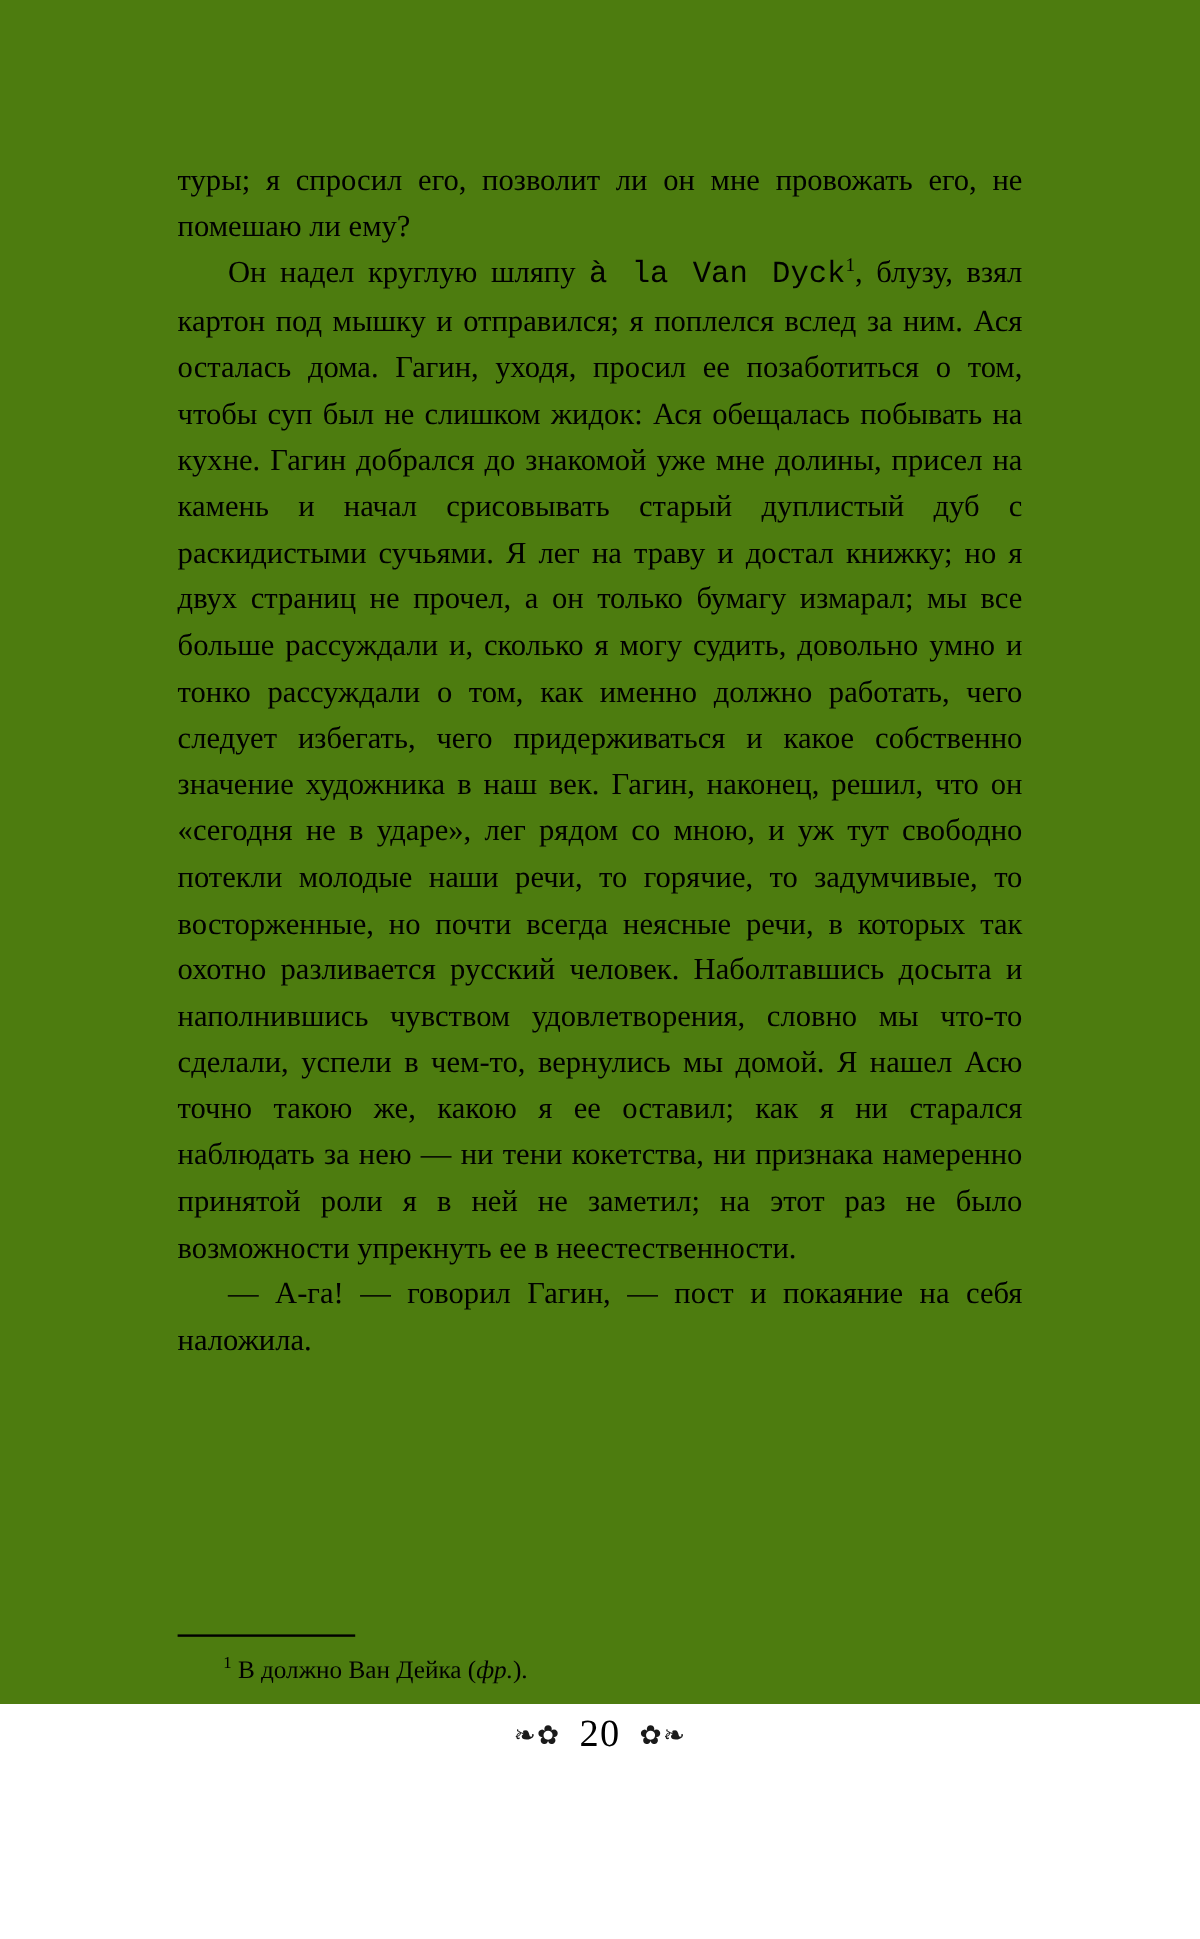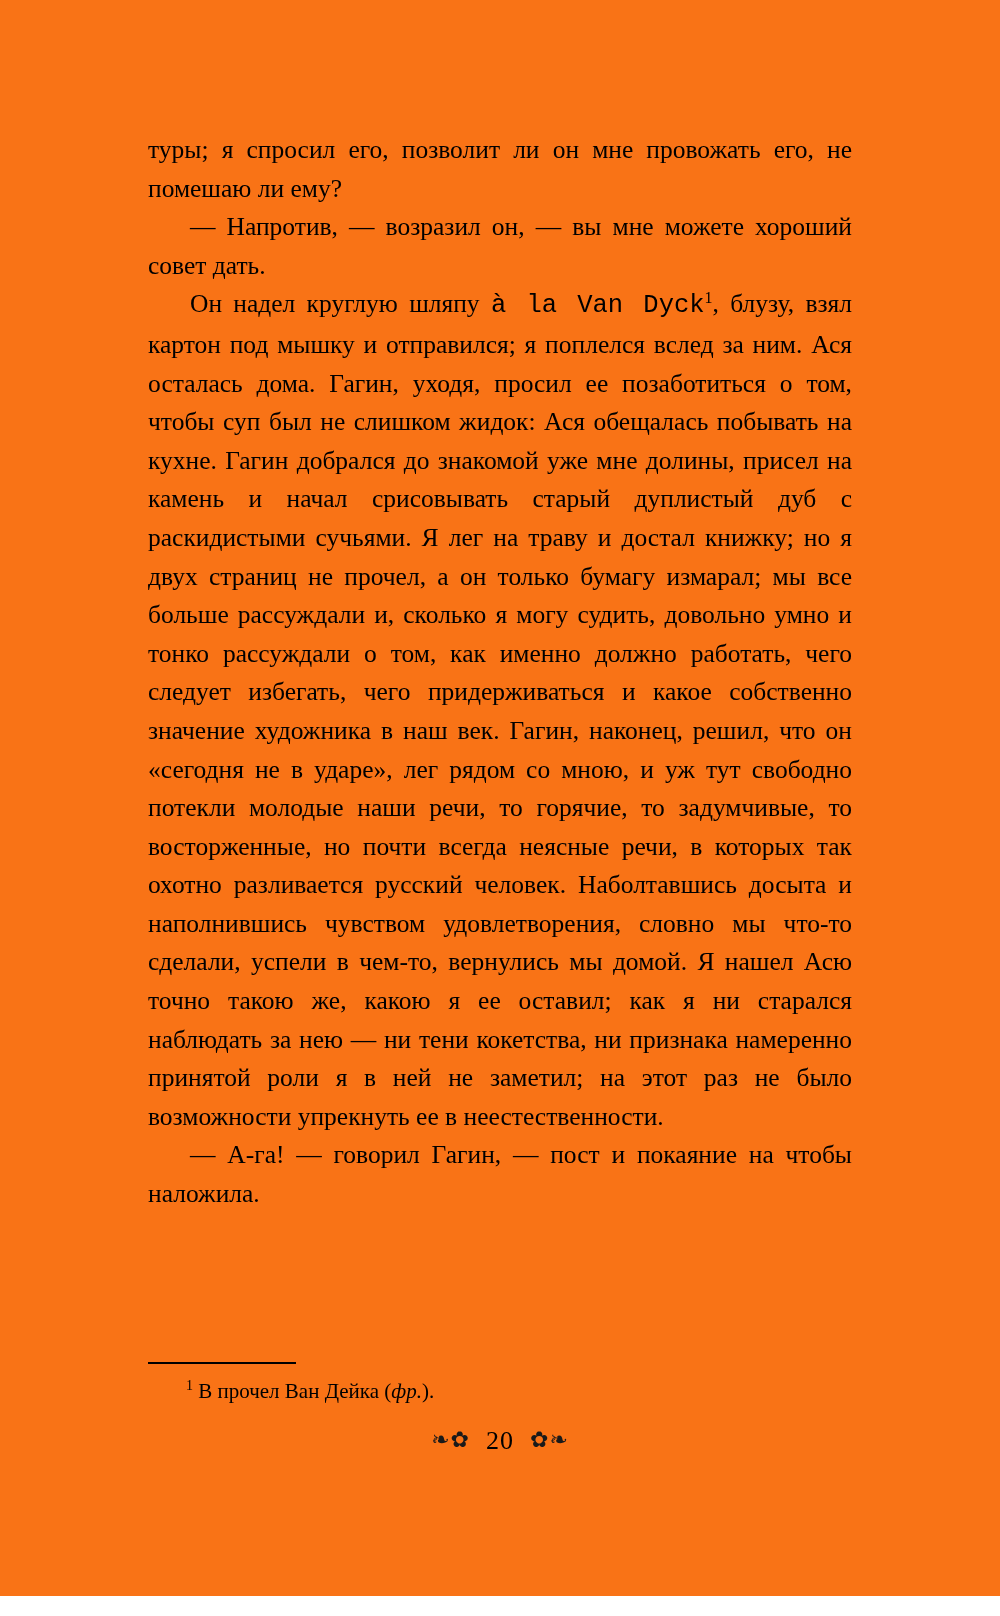--- a/index.html
+++ b/index.html
@@ -13,22 +13,22 @@
     font-family: "Liberation Serif", "DejaVu Serif", serif;
     color: #000000;
     position: relative;
     overflow: hidden;
   }
   .page {
     position: absolute;
     left: 0;
     top: 0;
     width: 1000px;
-    height: 1596px;
-    background: #f97316;
+    height: 1420px;
+    background: #4d7c0f;
   }
   .text-column {
     position: absolute;
     left: 148px;
     top: 131px;
     width: 704px;
   }
   p.body-par {
     margin: 0;
     font-size: 25.5px;
@@ -85,43 +85,42 @@
     font-size: 26px;
     letter-spacing: 1px;
   }
   .folio .orn {
     font-size: 22px;
     color: #1a1a1a;
     vertical-align: 2px;
   }
   .folio .orn-left { margin-right: 16px; }
   .folio .orn-right { margin-left: 16px; }
-  .folio .num { font-size: 26px; }
+  .folio .num { font-size: 32px; }
 </style>
 </head>
 <body>
 
 <div class="page">
 
   <div class="text-column">
 
     <p class="body-par">туры; я спросил его, позволит ли он мне провожать его, не помешаю ли ему?</p>
 
-    <p class="body-par indent">— Напротив, — возразил он, — вы мне можете хороший совет дать.</p>
 
     <p class="body-par indent"><span>Он надел круглую шляпу </span><span class="latin">à la Van Dyck</span><span class="sup">1</span><span>, блузу, взял картон под мышку и отправился; я поплелся вслед за ним. Ася осталась дома. Гагин, уходя, просил ее позаботиться о том, чтобы суп был не слишком жидок: Ася обещалась побывать на кухне. Гагин добрался до знакомой уже мне долины, присел на камень и начал срисовывать старый дуплистый дуб с раскидистыми сучьями. Я лег на траву и достал книжку; но я двух страниц не прочел, а он только бумагу измарал; мы все больше рассуждали и, сколько я могу судить, довольно умно и тонко рассуждали о том, как именно должно работать, чего следует избегать, чего придерживаться и какое собственно значение художника в наш век. Гагин, наконец, решил, что он «сегодня не в ударе», лег рядом со мною, и уж тут свободно потекли молодые наши речи, то горячие, то задумчивые, то восторженные, но почти всегда неясные речи, в которых так охотно разливается русский человек. Наболтавшись досыта и наполнившись чувством удовлетворения, словно мы что-то сделали, успели в чем-то, вернулись мы домой. Я нашел Асю точно такою же, какою я ее оставил; как я ни старался наблюдать за нею — ни тени кокетства, ни признака намеренно принятой роли я в ней не заметил; на этот раз не было возможности упрекнуть ее в неестественности.</span></p>
 
-    <p class="body-par indent">— А-га! — говорил Гагин, — пост и покаяние на чтобы наложила.</p>
+    <p class="body-par indent">— А-га! — говорил Гагин, — пост и покаяние на себя наложила.</p>
 
 
 
   </div>
 
   <div class="footnote-area">
     <div class="footnote-rule"></div>
-    <p class="footnote-text"><span class="fn-marker">1</span><span> В прочел Ван Дейка (</span><i>фр.</i><span>).</span></p>
+    <p class="footnote-text"><span class="fn-marker">1</span><span> В должно Ван Дейка (</span><i>фр.</i><span>).</span></p>
   </div>
 
   <div class="folio">
     <span class="orn orn-left">❧✿</span><span class="num">20</span><span class="orn orn-right">✿❧</span>
   </div>
 
 </div>
 
 </body></html>

